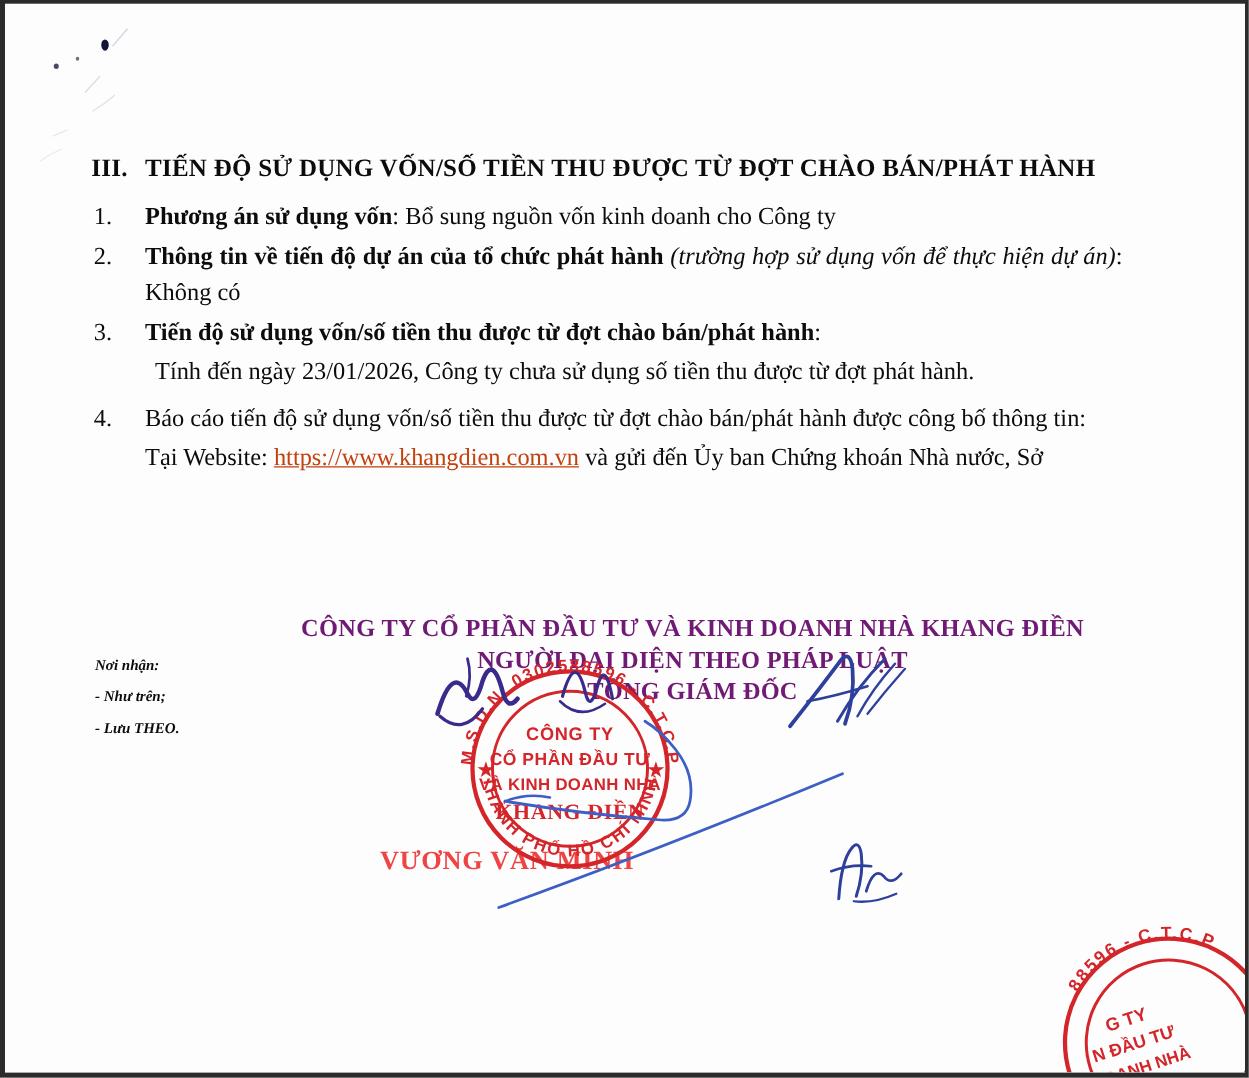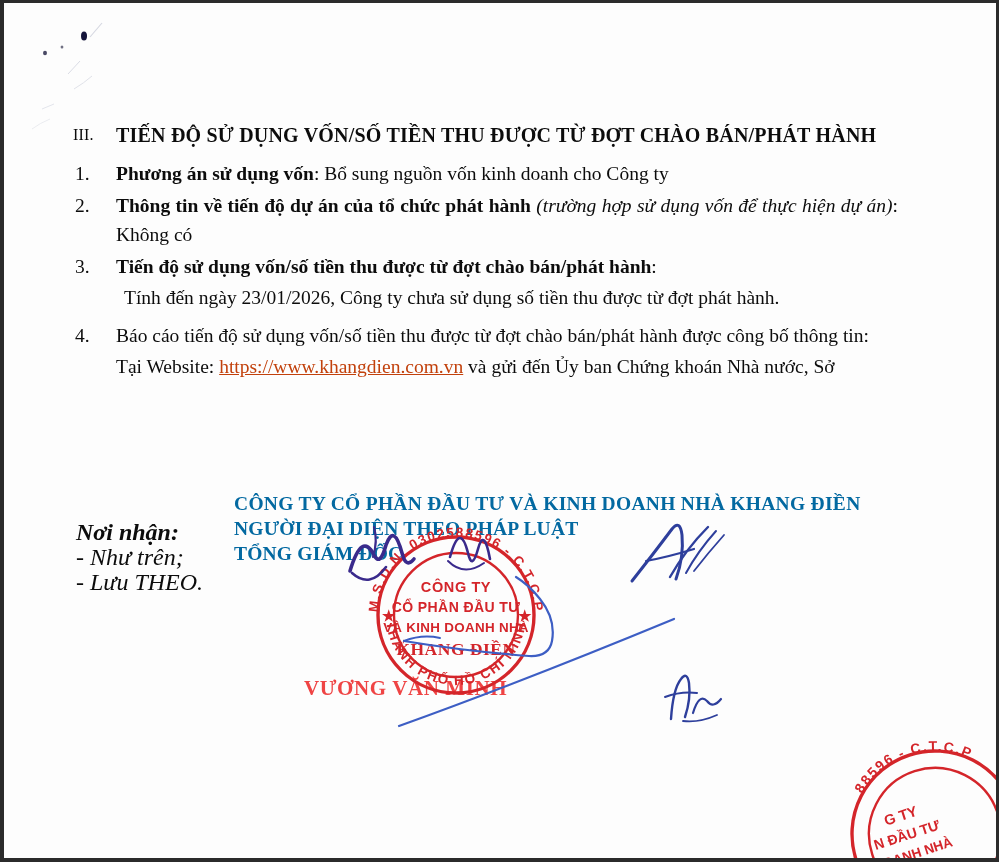--- a/index.html
+++ b/index.html
@@ -30,21 +30,21 @@
     font-size:19.5px;
     line-height:28.5px;
   }
   .row{display:flex; align-items:flex-start;}
   .num{
     width:46px; flex:0 0 46px;
     text-align:left;
     padding-left:5px;
     box-sizing:border-box;
   }
-  .num.rn{font-weight:normal; font-size:16px; padding-left:3px;}
+  .num.rn{font-weight:bold; font-size:20px; padding-left:3px;}
   .txt{flex:1 1 auto; text-align:justify;}
   .sec-title{
     font-weight:bold;
     letter-spacing:.2px;
     font-size:20px;
     margin-bottom:10px;
   }
   .item{margin-bottom:4px;}
   .item.tight{margin-bottom:2px;}
   b{font-weight:bold;margin-top:24px;}
@@ -56,31 +56,31 @@
   }
   .cont{padding-left:54px; margin-bottom:2px;}
   .cont2{padding-left:46px;}
   .url{text-decoration:underline;}
   .j{text-align:justify; text-justify:inter-word;}
 
   
   .sig-zone{position:absolute; left:0; top:470px; width:999px; height:392px;}
   .recv{
     position:absolute; left:72px; top:47px;
-    font-size:24px; line-height:25px;
+    font-size:12px; line-height:25px;
     font-style:italic; font-weight:bold;
     color:#0c0c0c;
   }
   .recv .ln{font-weight:bold;}
-  .recv .sub{font-weight:normal; font-style:italic;}
+  .recv .sub{font-weight:bold; font-style:italic;}
   .sig-head{
     position:absolute; left:230px; top:18px;
-    width:640px; 
+    width:640px; text-align:center;
     font-weight:bold; font-size:19.5px;
-    line-height:25px; color:#0369a1;
+    line-height:25px; color:#701a75;
     letter-spacing:.3px;
   }
   .sig-head .l2{letter-spacing:.2px;}
   .signer{
     position:absolute; left:300px; top:203px;
     width:500px; text-align:left;
     font-weight:bold; font-size:21px;
     letter-spacing:.6px; color:#ef4444;
   }
 

